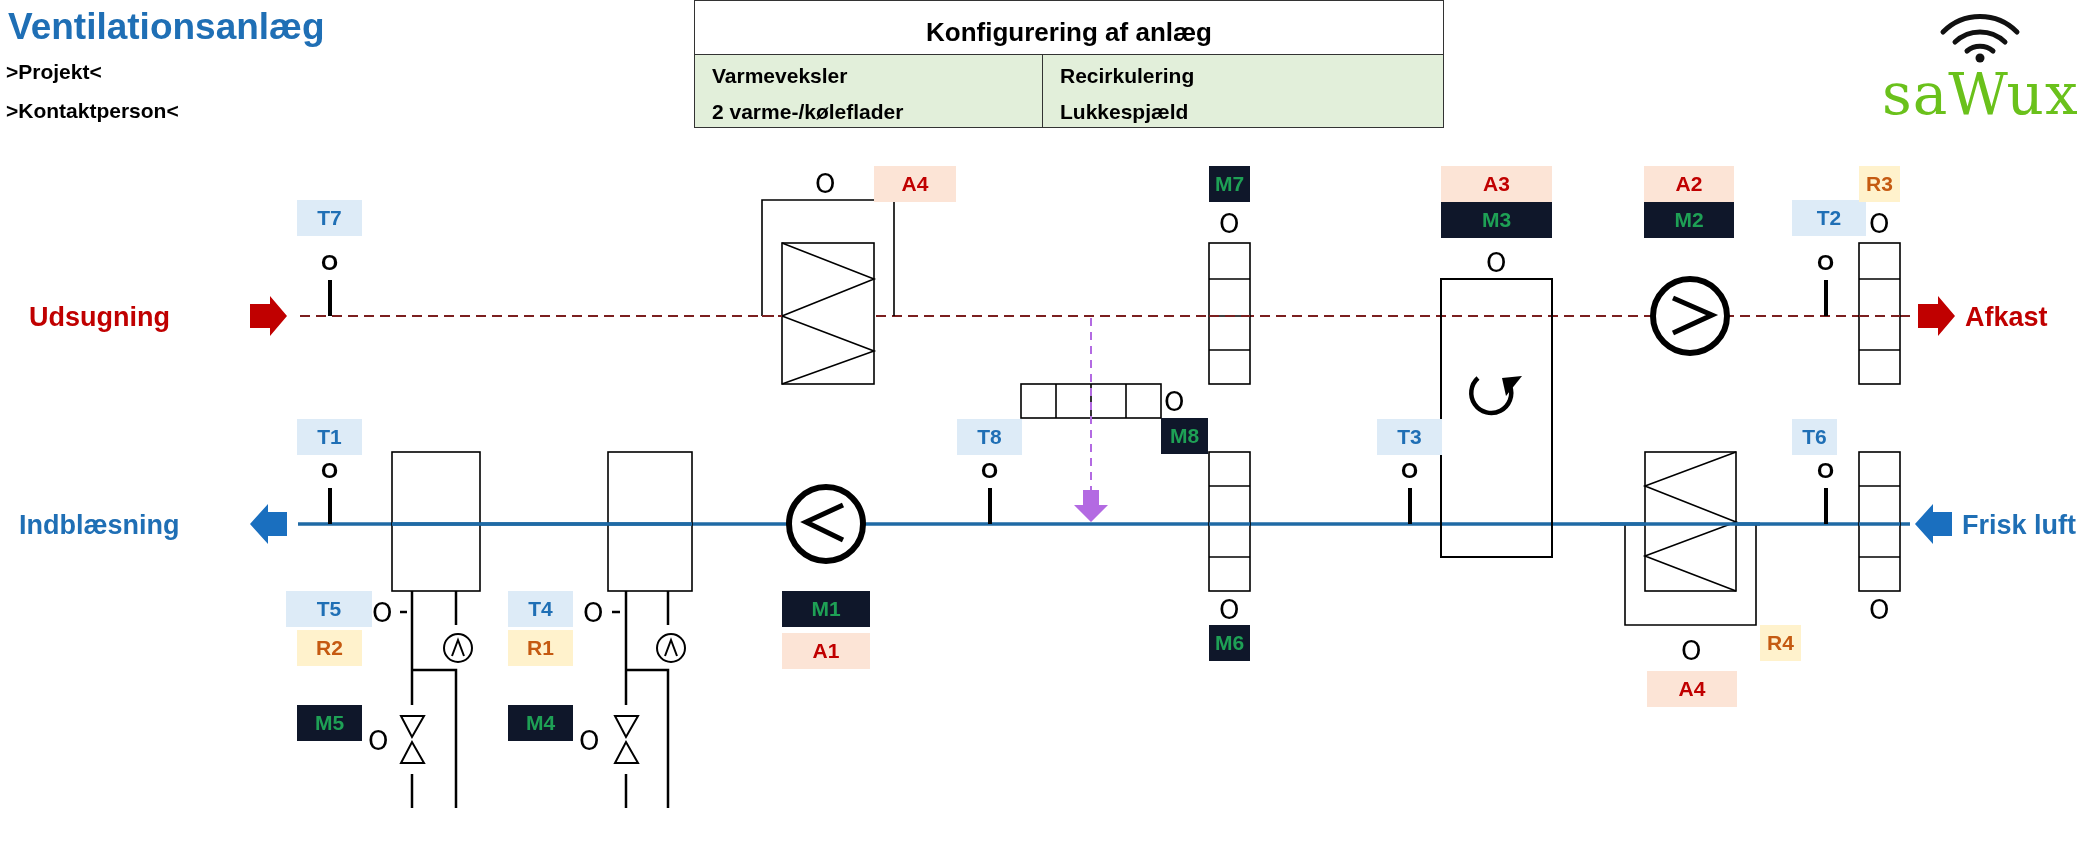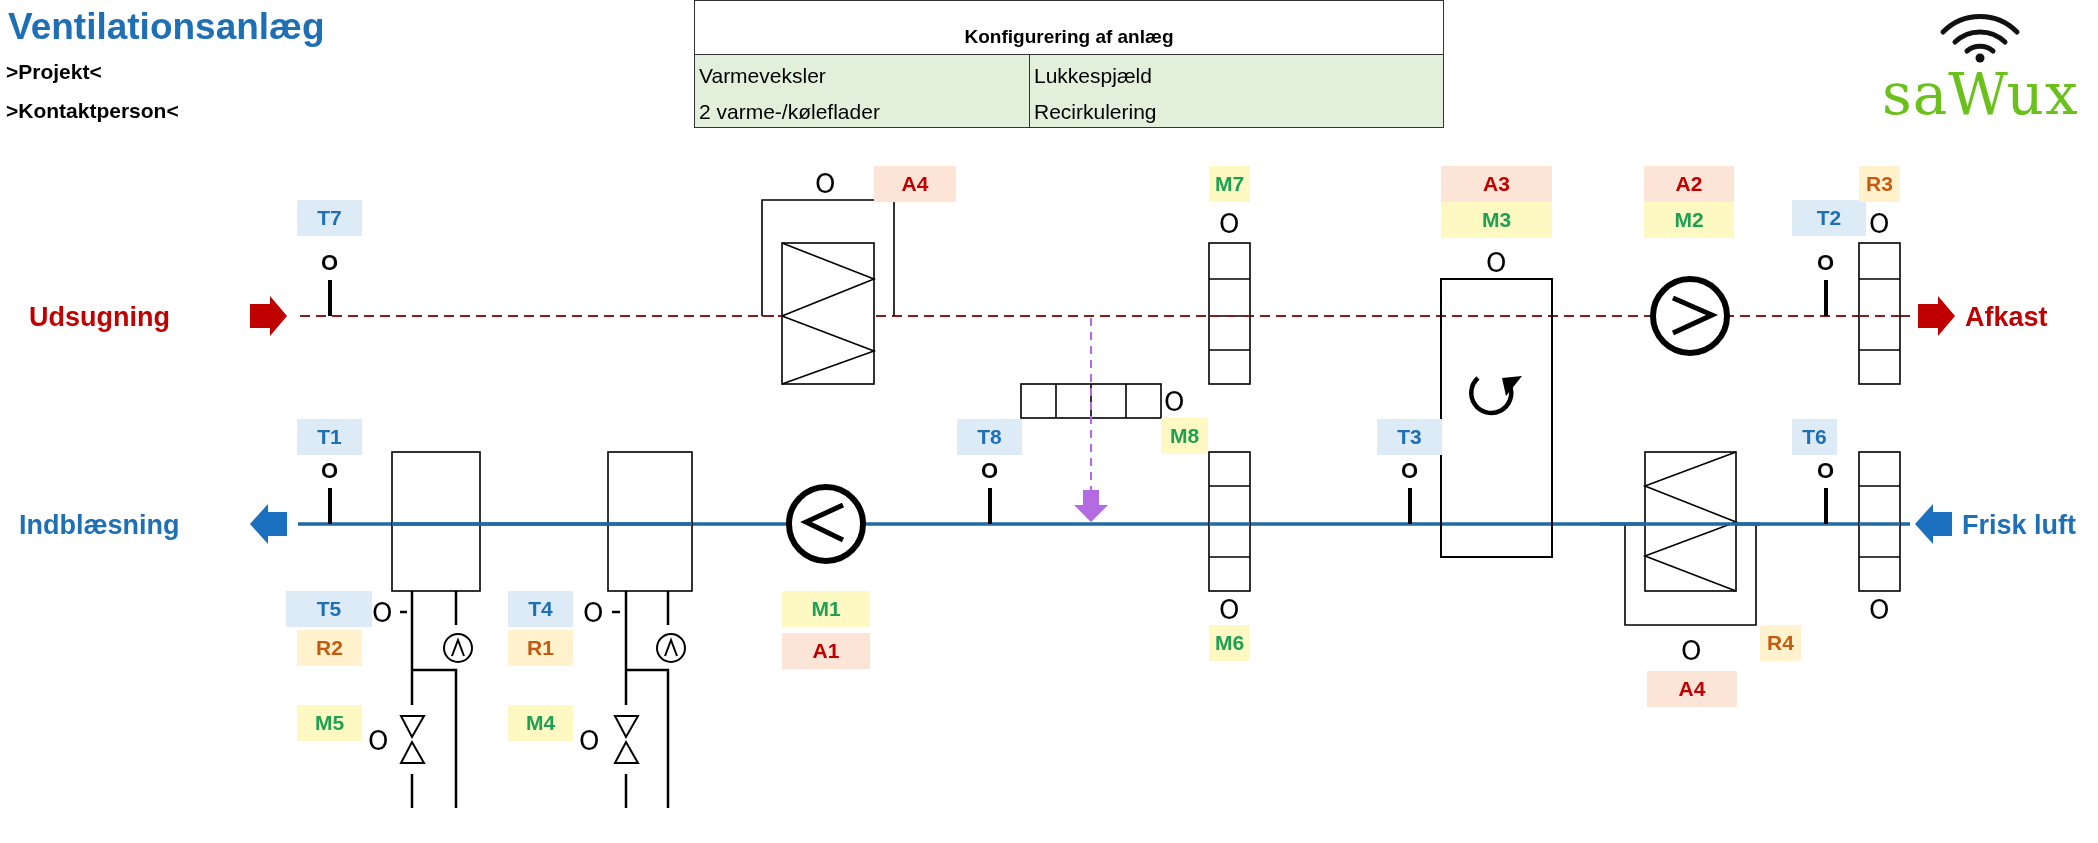--- a/index.html
+++ b/index.html
@@ -3,29 +3,29 @@
 <meta charset="utf-8">
 <style>
   html, body { margin: 0; padding: 0; background: #ffffff; }
   body { width: 2098px; height: 843px; position: relative; overflow: hidden;
          font-family: "Liberation Sans", "DejaVu Sans", sans-serif; }
   .abs { position: absolute; }
   .title { left: 8px; top: 6px; font-size: 37px; font-weight: bold; color: #1f6fb5; }
   .sub { left: 6px; font-size: 21px; font-weight: bold; color: #000; }
   .cfg { left: 694px; top: 0px; width: 750px; height: 128px; border: 1.5px solid #333; box-sizing: border-box; }
   .cfg-head { height: 54px; border-bottom: 1.5px solid #333; display: flex; align-items: flex-end; justify-content: center;
-              font-size: 19px; font-weight: bold; padding-bottom: 6px; box-sizing: border-box; }
+              font-size: 26px; font-weight: bold; padding-bottom: 6px; box-sizing: border-box; }
   .cfg-body { display: flex; height: 72px; background: #e2efda; }
-  .cfg-col { flex: 1; padding: 3px 4px; font-size: 21px; font-weight: normal; line-height: 36px; }
+  .cfg-col { flex: 1; padding: 3px 4px; font-size: 21px; font-weight: bold; line-height: 36px; margin-left: 13px; }
   .cfg-col.left { border-right: 1.5px solid #333; flex: 0 0 326px; }
   .logo { left: 1882px; top: 60px; font-family: "DejaVu Serif", serif; font-size: 58px; color: #6ac11b; letter-spacing: 1px; }
   svg#diagram { position: absolute; left: 0; top: 0; }
   .tag { position: absolute; font-weight: bold; font-size: 21px; text-align: center; line-height: 36px; height: 36px; }
   .tag.T { background: #ddebf7; color: #1f6fb5; }
-  .tag.M { background: #fef9c3; color: #1ea055; }
+  .tag.M { background: #0f172a; color: #1ea055; }
   .tag.A { background: #fce4d6; color: #c00000; }
   .tag.R { background: #fff2cc; color: #c55a11; }
   .flowlbl { position: absolute; font-weight: bold; font-size: 27px; }
   .flowlbl.red { color: #c00000; }
   .flowlbl.blue { color: #1f6fb5; }
   .oh { position: absolute; font-size: 26px; font-family: "DejaVu Sans", sans-serif; color: #000; line-height: 26px; }
   .ob { position: absolute; font-size: 22px; font-weight: bold; color: #000; line-height: 22px; }
 </style>
 </head>
 <body>
@@ -35,22 +35,22 @@
 <div class="abs sub" style="top:99px">&gt;Kontaktperson&lt;</div>
 
 <div class="abs cfg">
   <div class="cfg-head">Konfigurering af anlæg</div>
   <div class="cfg-body">
     <div class="cfg-col left">
       <div>Varmeveksler</div>
       <div>2 varme-/køleflader</div>
     </div>
     <div class="cfg-col">
+      <div>Recirkulering</div>
       <div>Lukkespjæld</div>
-      <div>Recirkulering</div>
     </div>
   </div>
 </div>
 
 <svg class="abs" style="left:1935px;top:2px" width="90" height="62">
   <path d="M8 30 A52 52 0 0 1 82 30" stroke="#111" stroke-width="5" fill="none" stroke-linecap="round"></path>
   <path d="M20 40 A36 36 0 0 1 70 40" stroke="#111" stroke-width="5" fill="none" stroke-linecap="round"></path>
   <path d="M32 49 A20 20 0 0 1 58 49" stroke="#111" stroke-width="5" fill="none" stroke-linecap="round"></path>
   <circle cx="45" cy="56" r="4.5" fill="#111"></circle>
 </svg>

